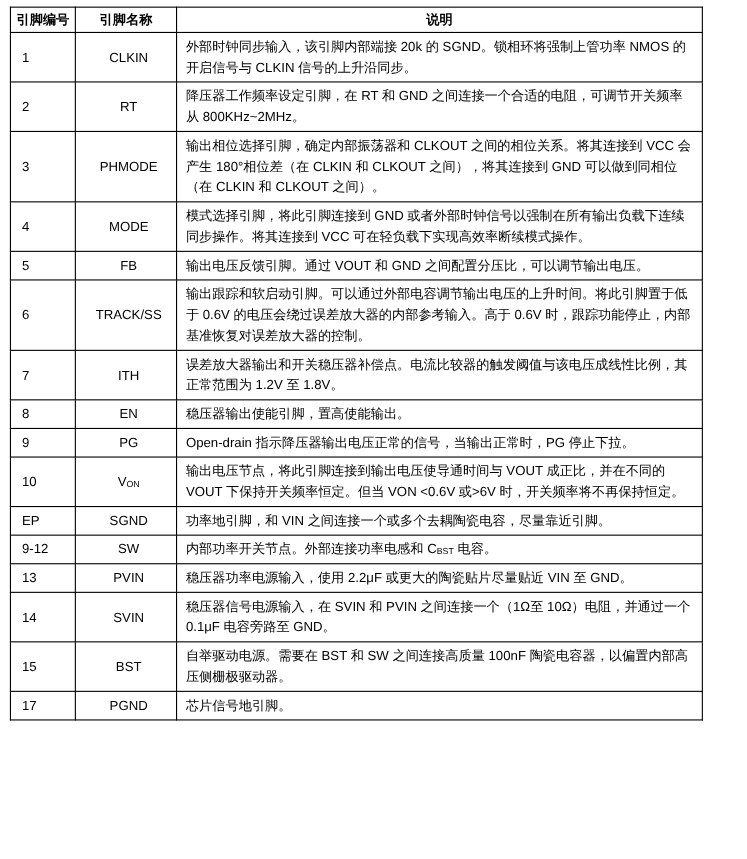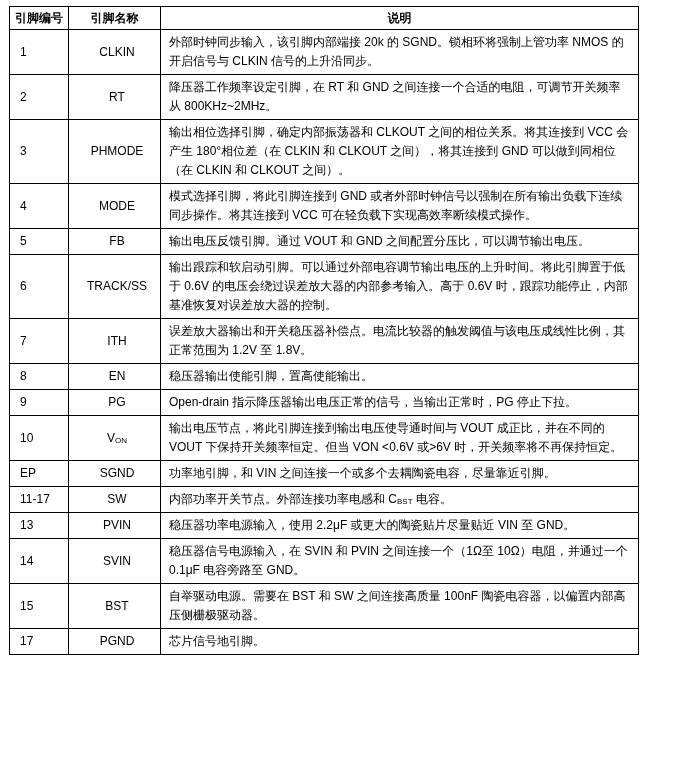--- a/index.html
+++ b/index.html
@@ -122,21 +122,21 @@
     <td class="cell-pin">10</td>
     <td class="cell-name">V<sub>ON</sub></td>
     <td class="cell-desc">输出电压节点，将此引脚连接到输出电压使导通时间与 VOUT 成正比，并在不同的 VOUT 下保持开关频率恒定。但当 VON &lt;0.6V 或&gt;6V 时，开关频率将不再保持恒定。</td>
   </tr>
         <tr>
     <td class="cell-pin">EP</td>
     <td class="cell-name">SGND</td>
     <td class="cell-desc">功率地引脚，和 VIN 之间连接一个或多个去耦陶瓷电容，尽量靠近引脚。</td>
   </tr>
         <tr>
-    <td class="cell-pin">11-17</td>
+    <td class="cell-pin">9-12</td>
     <td class="cell-name">SW</td>
     <td class="cell-desc">内部功率开关节点。外部连接功率电感和 C<sub>BST</sub> 电容。</td>
   </tr>
         <tr>
     <td class="cell-pin">13</td>
     <td class="cell-name">PVIN</td>
     <td class="cell-desc">稳压器功率电源输入，使用 2.2μF 或更大的陶瓷贴片尽量贴近 VIN 至 GND。</td>
   </tr>
         <tr>
     <td class="cell-pin">14</td>

